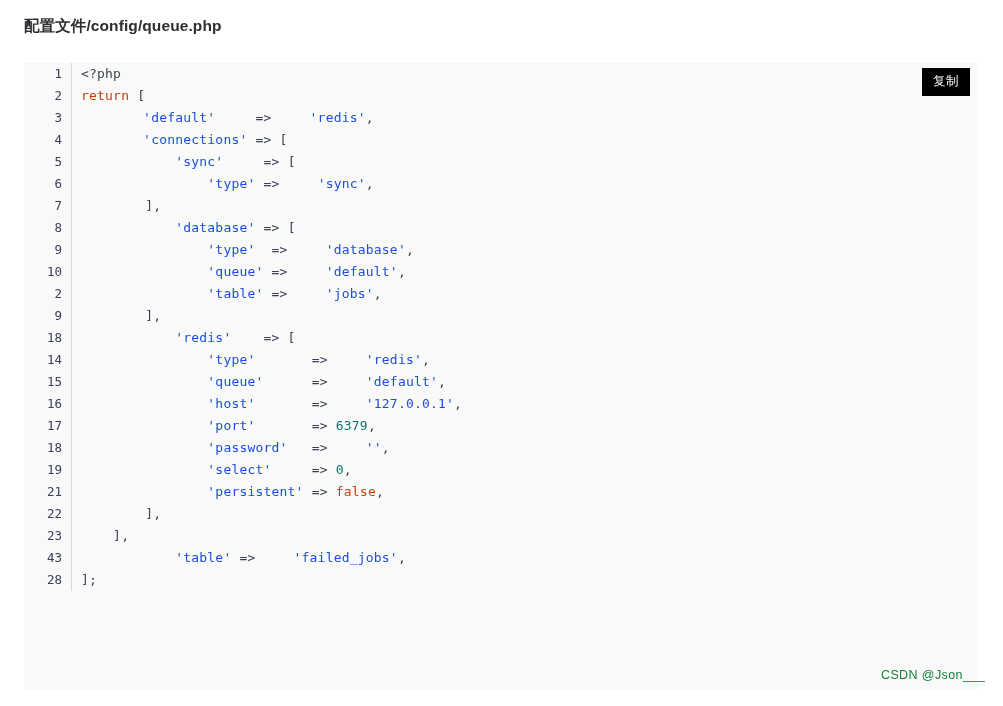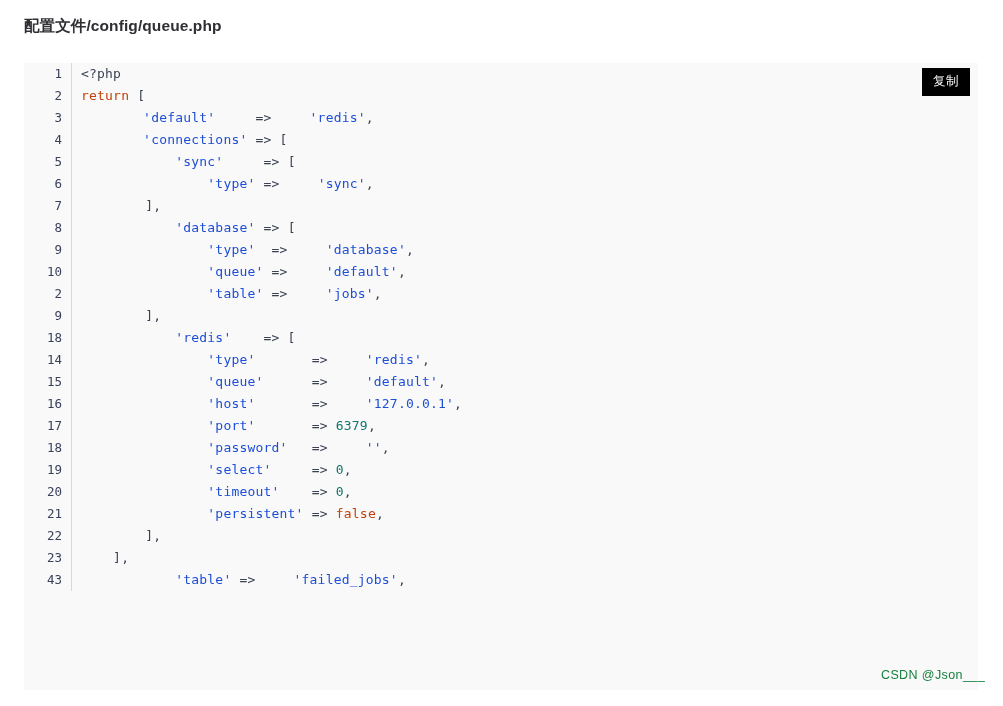--- a/index.html
+++ b/index.html
@@ -219,38 +219,38 @@
             </tr>
             <tr>
               <td class="ln">18</td>
               <td class="lc"><span class="t-plain">            </span><span class="t-str">'password'</span><span class="t-plain">   </span><span class="t-op">=&gt;</span><span class="t-plain"> </span><span class="t-str">''</span><span class="t-punc">,</span></td>
             </tr>
             <tr>
               <td class="ln">19</td>
               <td class="lc"><span class="t-plain">            </span><span class="t-str">'select'</span><span class="t-plain">     </span><span class="t-op">=&gt;</span><span class="t-plain"> </span><span class="t-num">0</span><span class="t-punc">,</span></td>
             </tr>
             <tr>
-              <td class="ln">20</td>
-              <td class="lc"><span class="t-plain">            </span><span class="t-str">'timeout'</span><span class="t-plain">    </span><span class="t-op">=&gt;</span><span class="t-plain"> </span><span class="t-num">0</span><span class="t-punc">,</span></td>
-            </tr>
-            <tr>
               <td class="ln">21</td>
               <td class="lc"><span class="t-plain">            </span><span class="t-str">'persistent'</span><span class="t-plain"> </span><span class="t-op">=&gt;</span><span class="t-plain"> </span><span class="t-kw">false</span><span class="t-punc">,</span></td>
             </tr>
             <tr>
               <td class="ln">22</td>
               <td class="lc"><span class="t-plain">        </span><span class="t-punc">]</span><span class="t-punc">,</span></td>
             </tr>
             <tr>
               <td class="ln">23</td>
               <td class="lc"><span class="t-plain">    </span><span class="t-punc">]</span><span class="t-punc">,</span></td>
             </tr>
             <tr>
               <td class="ln">43</td>
               <td class="lc"><span class="t-plain">        </span><span class="t-str">'table'</span><span class="t-plain"> </span><span class="t-op">=&gt;</span><span class="t-plain"> </span><span class="t-str">'failed_jobs'</span><span class="t-punc">,</span></td>
+            </tr>
+            <tr>
+              <td class="ln">28</td>
+              <td class="lc"><span class="t-punc">]</span><span class="t-punc">;</span></td>
             </tr>
           </tbody>
       </table>
     </div>
 
   </div>
 
   <div class="watermark">CSDN @Json___</div>
 
 </div>

